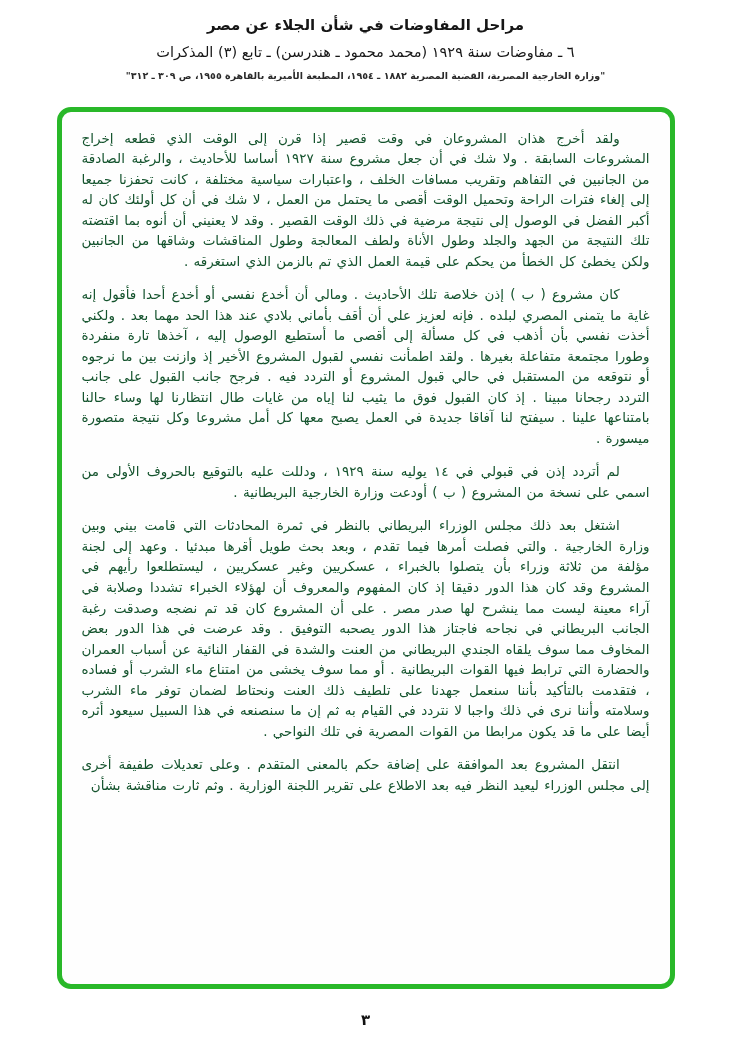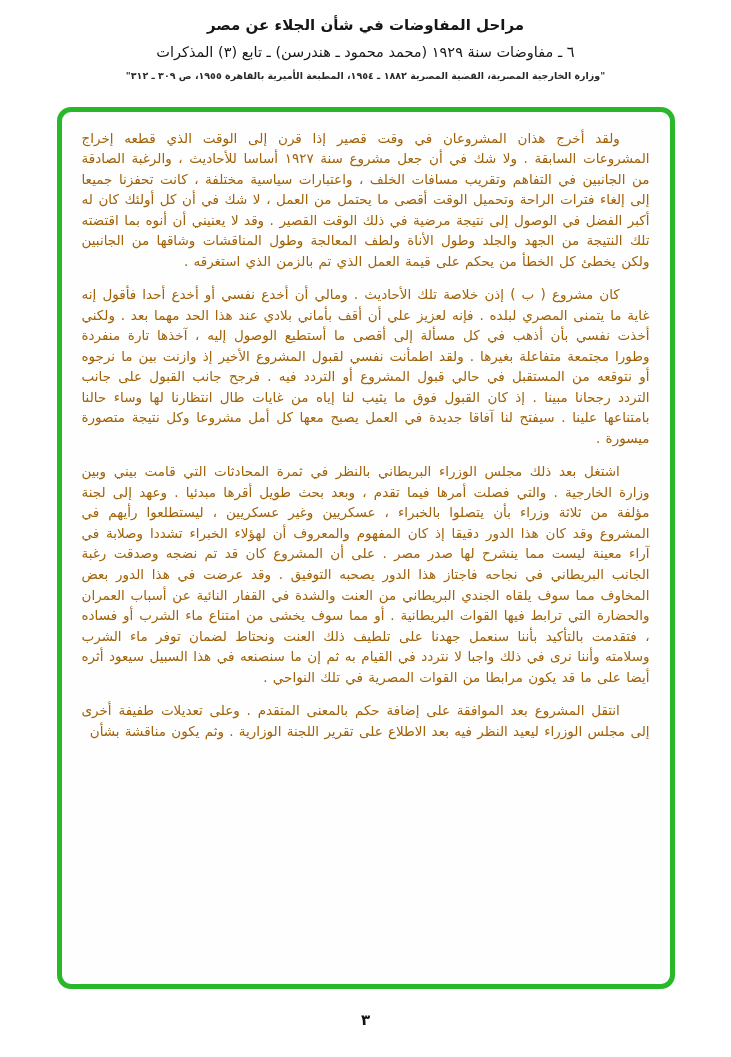--- a/index.html
+++ b/index.html
@@ -57,21 +57,21 @@
     overflow: hidden;
     background: #fefefe;
   }
   .para {
     direction: rtl;
     text-align: justify;
     font-size: 13.5px;
     line-height: 1.52;
     margin: 0 0 13px 0;
     text-indent: 2.2em;
-    color: #a16207;
+    color: #14532d;
     word-spacing: 1px;
   }
   .para:last-child {
     margin-bottom: 0;
   }
   .page-number {
     position: absolute;
     bottom: 28px;
     left: 0;
     width: 731px;
@@ -88,19 +88,20 @@
 
   <header class="doc-header">
     <div class="h1">مراحل المفاوضات في شأن الجلاء عن مصر</div>
     <div class="h2">٦ ـ مفاوضات سنة ١٩٢٩ (محمد محمود ـ هندرسن) ـ تابع (٣) المذكرات</div>
     <div class="h3">"وزارة الخارجية المصرية، القضية المصرية ١٨٨٢ ـ ١٩٥٤، المطبعة الأميرية بالقاهرة ١٩٥٥، ص ٣٠٩ ـ ٣١٢"</div>
   </header>
 
   <div class="green-box">
     <p class="para">ولقد أخرج هذان المشروعان في وقت قصير إذا قرن إلى الوقت الذي قطعه إخراج المشروعات السابقة . ولا شك في أن جعل مشروع سنة ١٩٢٧ أساسا للأحاديث ، والرغبة الصادقة من الجانبين في التفاهم وتقريب مسافات الخلف ، واعتبارات سياسية مختلفة ، كانت تحفزنا جميعا إلى إلغاء فترات الراحة وتحميل الوقت أقصى ما يحتمل من العمل ، لا شك في أن كل أولئك كان له أكبر الفضل في الوصول إلى نتيجة مرضية في ذلك الوقت القصير . وقد لا يعنيني أن أنوه بما اقتضته تلك النتيجة من الجهد والجلد وطول الأناة ولطف المعالجة وطول المناقشات وشاقها من الجانبين ولكن يخطئ كل الخطأ من يحكم على قيمة العمل الذي تم بالزمن الذي استغرقه .</p>
     <p class="para">كان مشروع ( ب ) إذن خلاصة تلك الأحاديث . ومالي أن أخدع نفسي أو أخدع أحدا فأقول إنه غاية ما يتمنى المصري لبلده . فإنه لعزيز علي أن أقف بأماني بلادي عند هذا الحد مهما بعد . ولكني أخذت نفسي بأن أذهب في كل مسألة إلى أقصى ما أستطيع الوصول إليه ، آخذها تارة منفردة وطورا مجتمعة متفاعلة بغيرها . ولقد اطمأنت نفسي لقبول المشروع الأخير إذ وازنت بين ما نرجوه أو نتوقعه من المستقبل في حالي قبول المشروع أو التردد فيه . فرجح جانب القبول على جانب التردد رجحانا مبينا . إذ كان القبول فوق ما يثيب لنا إياه من غايات طال انتظارنا لها وساء حالنا بامتناعها علينا . سيفتح لنا آفاقا جديدة في العمل يصبح معها كل أمل مشروعا وكل نتيجة متصورة ميسورة .</p>
+    <p class="para">لم أتردد إذن في قبولي في ١٤ يوليه سنة ١٩٢٩ ، ودللت عليه بالتوقيع بالحروف الأولى من اسمي على نسخة من المشروع ( ب ) أودعت وزارة الخارجية البريطانية .</p>
     <p class="para">اشتغل بعد ذلك مجلس الوزراء البريطاني بالنظر في ثمرة المحادثات التي قامت بيني وبين وزارة الخارجية . والتي فصلت أمرها فيما تقدم ، وبعد بحث طويل أقرها مبدئيا . وعهد إلى لجنة مؤلفة من ثلاثة وزراء بأن يتصلوا بالخبراء ، عسكريين وغير عسكريين ، ليستطلعوا رأيهم في المشروع وقد كان هذا الدور دقيقا إذ كان المفهوم والمعروف أن لهؤلاء الخبراء تشددا وصلابة في آراء معينة ليست مما ينشرح لها صدر مصر . على أن المشروع كان قد تم نضجه وصدقت رغبة الجانب البريطاني في نجاحه فاجتاز هذا الدور يصحبه التوفيق . وقد عرضت في هذا الدور بعض المخاوف مما سوف يلقاه الجندي البريطاني من العنت والشدة في القفار النائية عن أسباب العمران والحضارة التي ترابط فيها القوات البريطانية . أو مما سوف يخشى من امتناع ماء الشرب أو فساده ، فتقدمت بالتأكيد بأننا سنعمل جهدنا على تلطيف ذلك العنت ونحتاط لضمان توفر ماء الشرب وسلامته وأننا نرى في ذلك واجبا لا نتردد في القيام به ثم إن ما سنصنعه في هذا السبيل سيعود أثره أيضا على ما قد يكون مرابطا من القوات المصرية في تلك النواحي .</p>
-    <p class="para">انتقل المشروع بعد الموافقة على إضافة حكم بالمعنى المتقدم . وعلى تعديلات طفيفة أخرى إلى مجلس الوزراء ليعيد النظر فيه بعد الاطلاع على تقرير اللجنة الوزارية . وثم يكون مناقشة بشأن</p>
+    <p class="para">انتقل المشروع بعد الموافقة على إضافة حكم بالمعنى المتقدم . وعلى تعديلات طفيفة أخرى إلى مجلس الوزراء ليعيد النظر فيه بعد الاطلاع على تقرير اللجنة الوزارية . وثم ثارت مناقشة بشأن</p>
   </div>
 
   <div class="page-number">٣</div>
 
 </div>
 
 </body></html>

